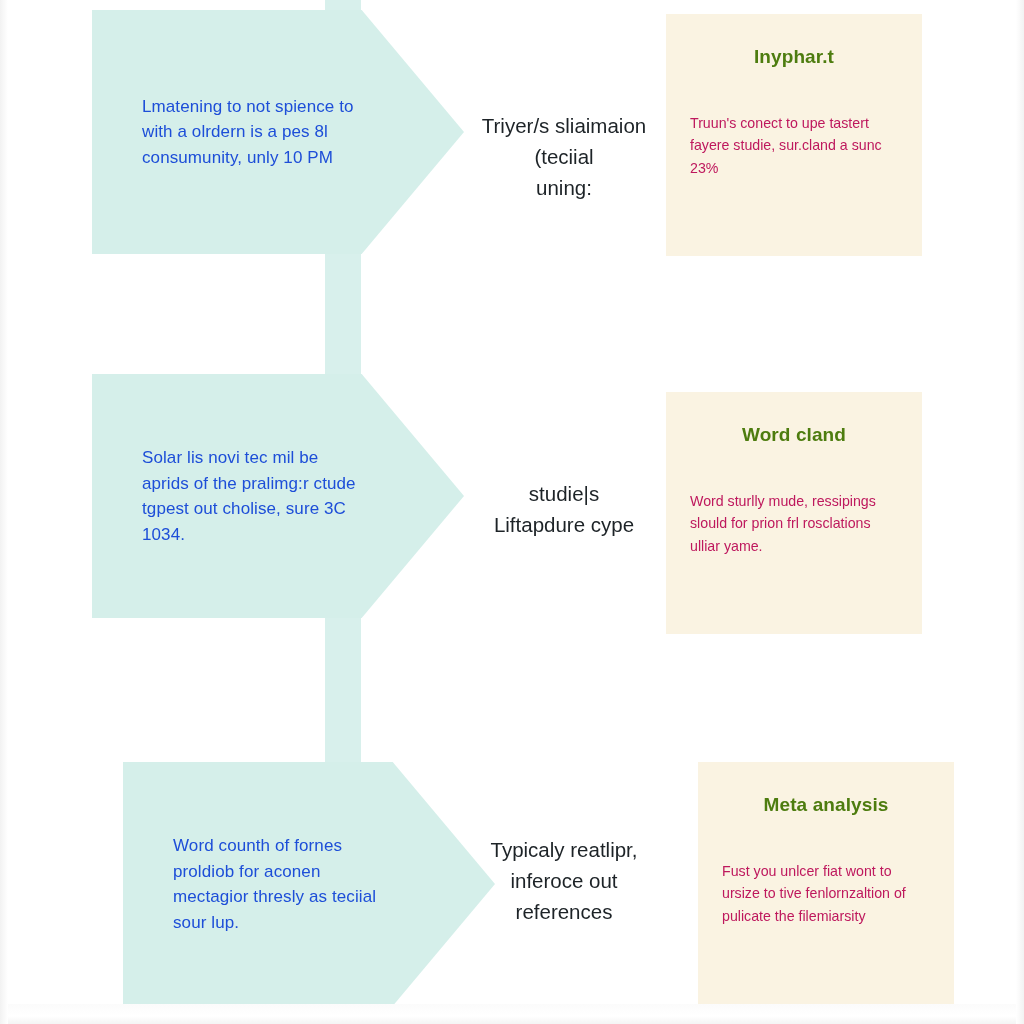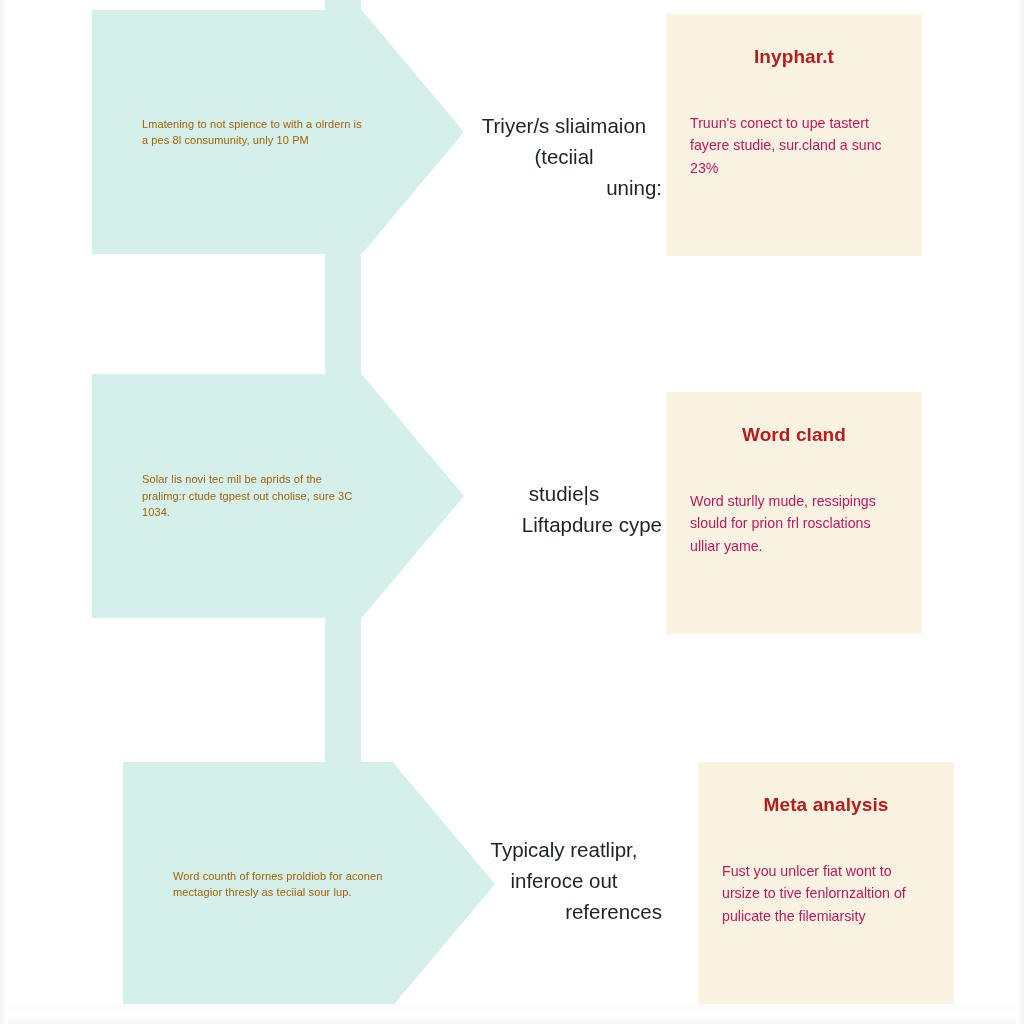--- a/index.html
+++ b/index.html
@@ -41,63 +41,63 @@
     display: flex;
     align-items: center;
   }
   #arrow-1 { top: 10px;  }
   #arrow-2 { top: 374px; }
   #arrow-3 { top: 762px; margin-left: 31px; }
 
   .arrow-text {
     width: 222px;
     margin-left: 50px;
-    color: #a16207;
-    font-size: 11px;
+    color: #1d4ed8;
+    font-size: 17px;
     line-height: 1.5;
     letter-spacing: 0.1px;
   }
 
   
   .mid-label {
     position: absolute;
     left: 466px;
     width: 196px;
     text-align: center;
     color: #1d2327;
     font-size: 20.5px;
     line-height: 1.52;
     font-weight: 400;
   }
   #mid-label-1 { top: 110px; }
   #mid-label-2 { top: 478px; }
   #mid-label-3 { top: 834px; }
   .mid-label .l1 { display: block; }
   .mid-label .l2 { display: block; }
-  .mid-label .l3 { display: block; text-align: right; }
+  .mid-label .l3 { display: block; }
 
   
   .card {
     position: absolute;
     left: 666px;
     width: 256px;
     height: 242px;
     background: #faf3e2;
     box-sizing: border-box;
     padding: 26px 24px 20px 24px;
   }
   #card-1 { top: 14px;  }
   #card-2 { top: 392px; }
   #card-3 { top: 762px; margin-left: 32px; }
 
   .card-title {
     text-align: center;
     font-weight: bold;
     font-size: 19px;
-    color: #b91c1c;
+    color: #4d7c0f;
     letter-spacing: 0.1px;
     margin: 6px 0 0 0;
   }
   .card-body {
     margin-top: 44px;
     font-size: 14.2px;
     line-height: 1.58;
     color: #be185d;
   }
 

